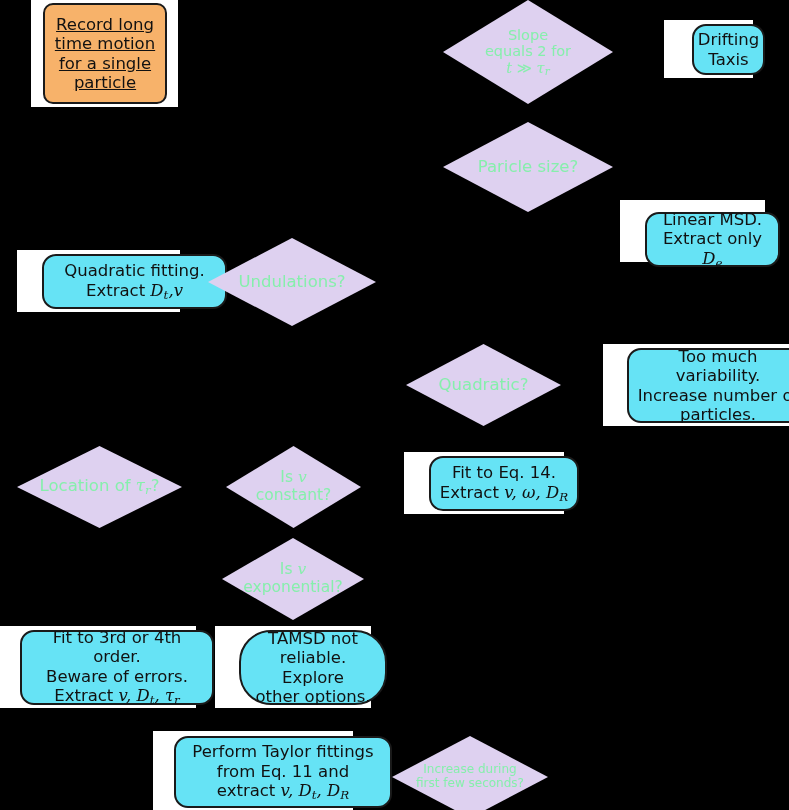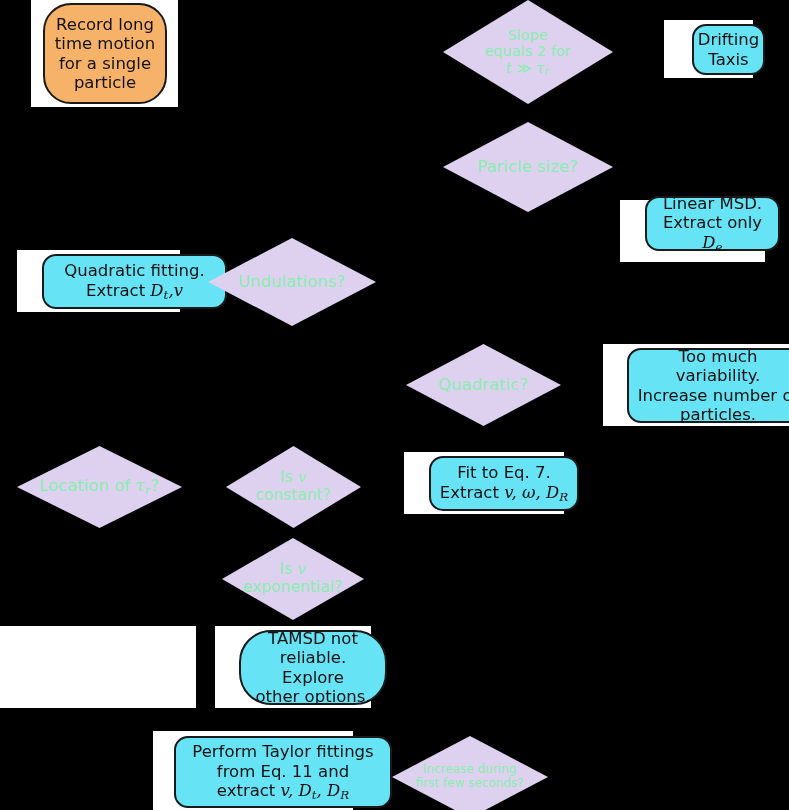--- a/index.html
+++ b/index.html
@@ -29,21 +29,21 @@
     border: 2px solid #1a1a1a;
     border-radius: 14px;
     display: flex;
     align-items: center;
     justify-content: center;
     text-align: center;
     color: #111111;
     line-height: 1.18;
     padding: 2px 6px;
   }
-  .node-box.orange { background: #f7b26a; border-radius: 28px; }
+  .node-box.orange { background: #f7b26a; border-radius: 10px; text-decoration: underline; }
   .node-box.cyan   { background: #66e3f5; margin-left: 20px; }
 
   
   .diamond-wrap {
     position: absolute;
   }
   .diamond-shape {
     position: absolute;
     inset: 0;
     background: #ded1f0;
@@ -113,21 +113,21 @@
       <span>Taxis</span>
     </div>
   </div>
 
   <div class="diamond-wrap" style="left:443px; top:122px; width:170px; height:90px;">
     <div class="diamond-shape"></div>
     <div class="diamond-label t16">Paricle size?</div>
   </div>
 
   <div class="plate" style="left:620px; top:200px; width:145px; height:62px;"></div>
-  <div class="node-box cyan t16" style="left:625px; top:196px; width:135px; height:55px;">
+  <div class="node-box cyan t16" style="left:625px; top:212px; width:135px; height:55px;">
     <div>
       <span>Linear MSD.</span><br>
       <span>Extract only </span><span class="mi">D</span><span class="sub">e</span>
     </div>
   </div>
 
   <div class="plate" style="left:17px; top:250px; width:163px; height:62px;"></div>
   <div class="node-box cyan t16" style="left:22px; top:254px; width:185px; height:55px;">
     <div>
       <span>Quadratic fitting.</span><br>
@@ -169,36 +169,43 @@
       <div>
         <span>Is </span><span class="mi">v</span><br>
         <span>constant?</span>
       </div>
     </div>
   </div>
 
   <div class="plate" style="left:404px; top:452px; width:160px; height:62px;"></div>
   <div class="node-box cyan t16" style="left:409px; top:456px; width:150px; height:55px;">
     <div>
-      <span>Fit to Eq. 7.</span><br>
+      <span>Fit to Eq. 14.</span><br>
       <span>Extract </span><span class="mi">v</span><span class="mi">,&nbsp;</span><span class="mi">ω</span><span class="mi">,&nbsp;</span><span class="mi">D</span><span class="sub">R</span>
     </div>
   </div>
 
   <div class="diamond-wrap" style="left:222px; top:538px; width:142px; height:82px;">
     <div class="diamond-shape"></div>
     <div class="diamond-label t15">
       <div>
         <span>Is </span><span class="mi">v</span><br>
         <span>exponential?</span>
       </div>
     </div>
   </div>
 
   <div class="plate" style="left:0px; top:626px; width:196px; height:82px;"></div>
+  <div class="node-box cyan t16" style="left:0px; top:630px; width:194px; height:75px;">
+    <div>
+      <span>Fit to 3rd or 4th order.</span><br>
+      <span>Beware of errors.</span><br>
+      <span>Extract </span><span class="mi">v</span><span class="mi">,&nbsp;</span><span class="mi">D</span><span class="sub">t</span><span class="mi">,&nbsp;</span><span class="mi">τ</span><span class="sub">r</span>
+    </div>
+  </div>
 
   <div class="plate" style="left:215px; top:626px; width:156px; height:82px;"></div>
   <div class="node-box cyan t16" style="left:219px; top:630px; width:148px; height:75px;border-radius:32px;">
     <div>
       <span>TAMSD not</span><br>
       <span>reliable. Explore</span><br>
       <span>other options.</span>
     </div>
   </div>
 

